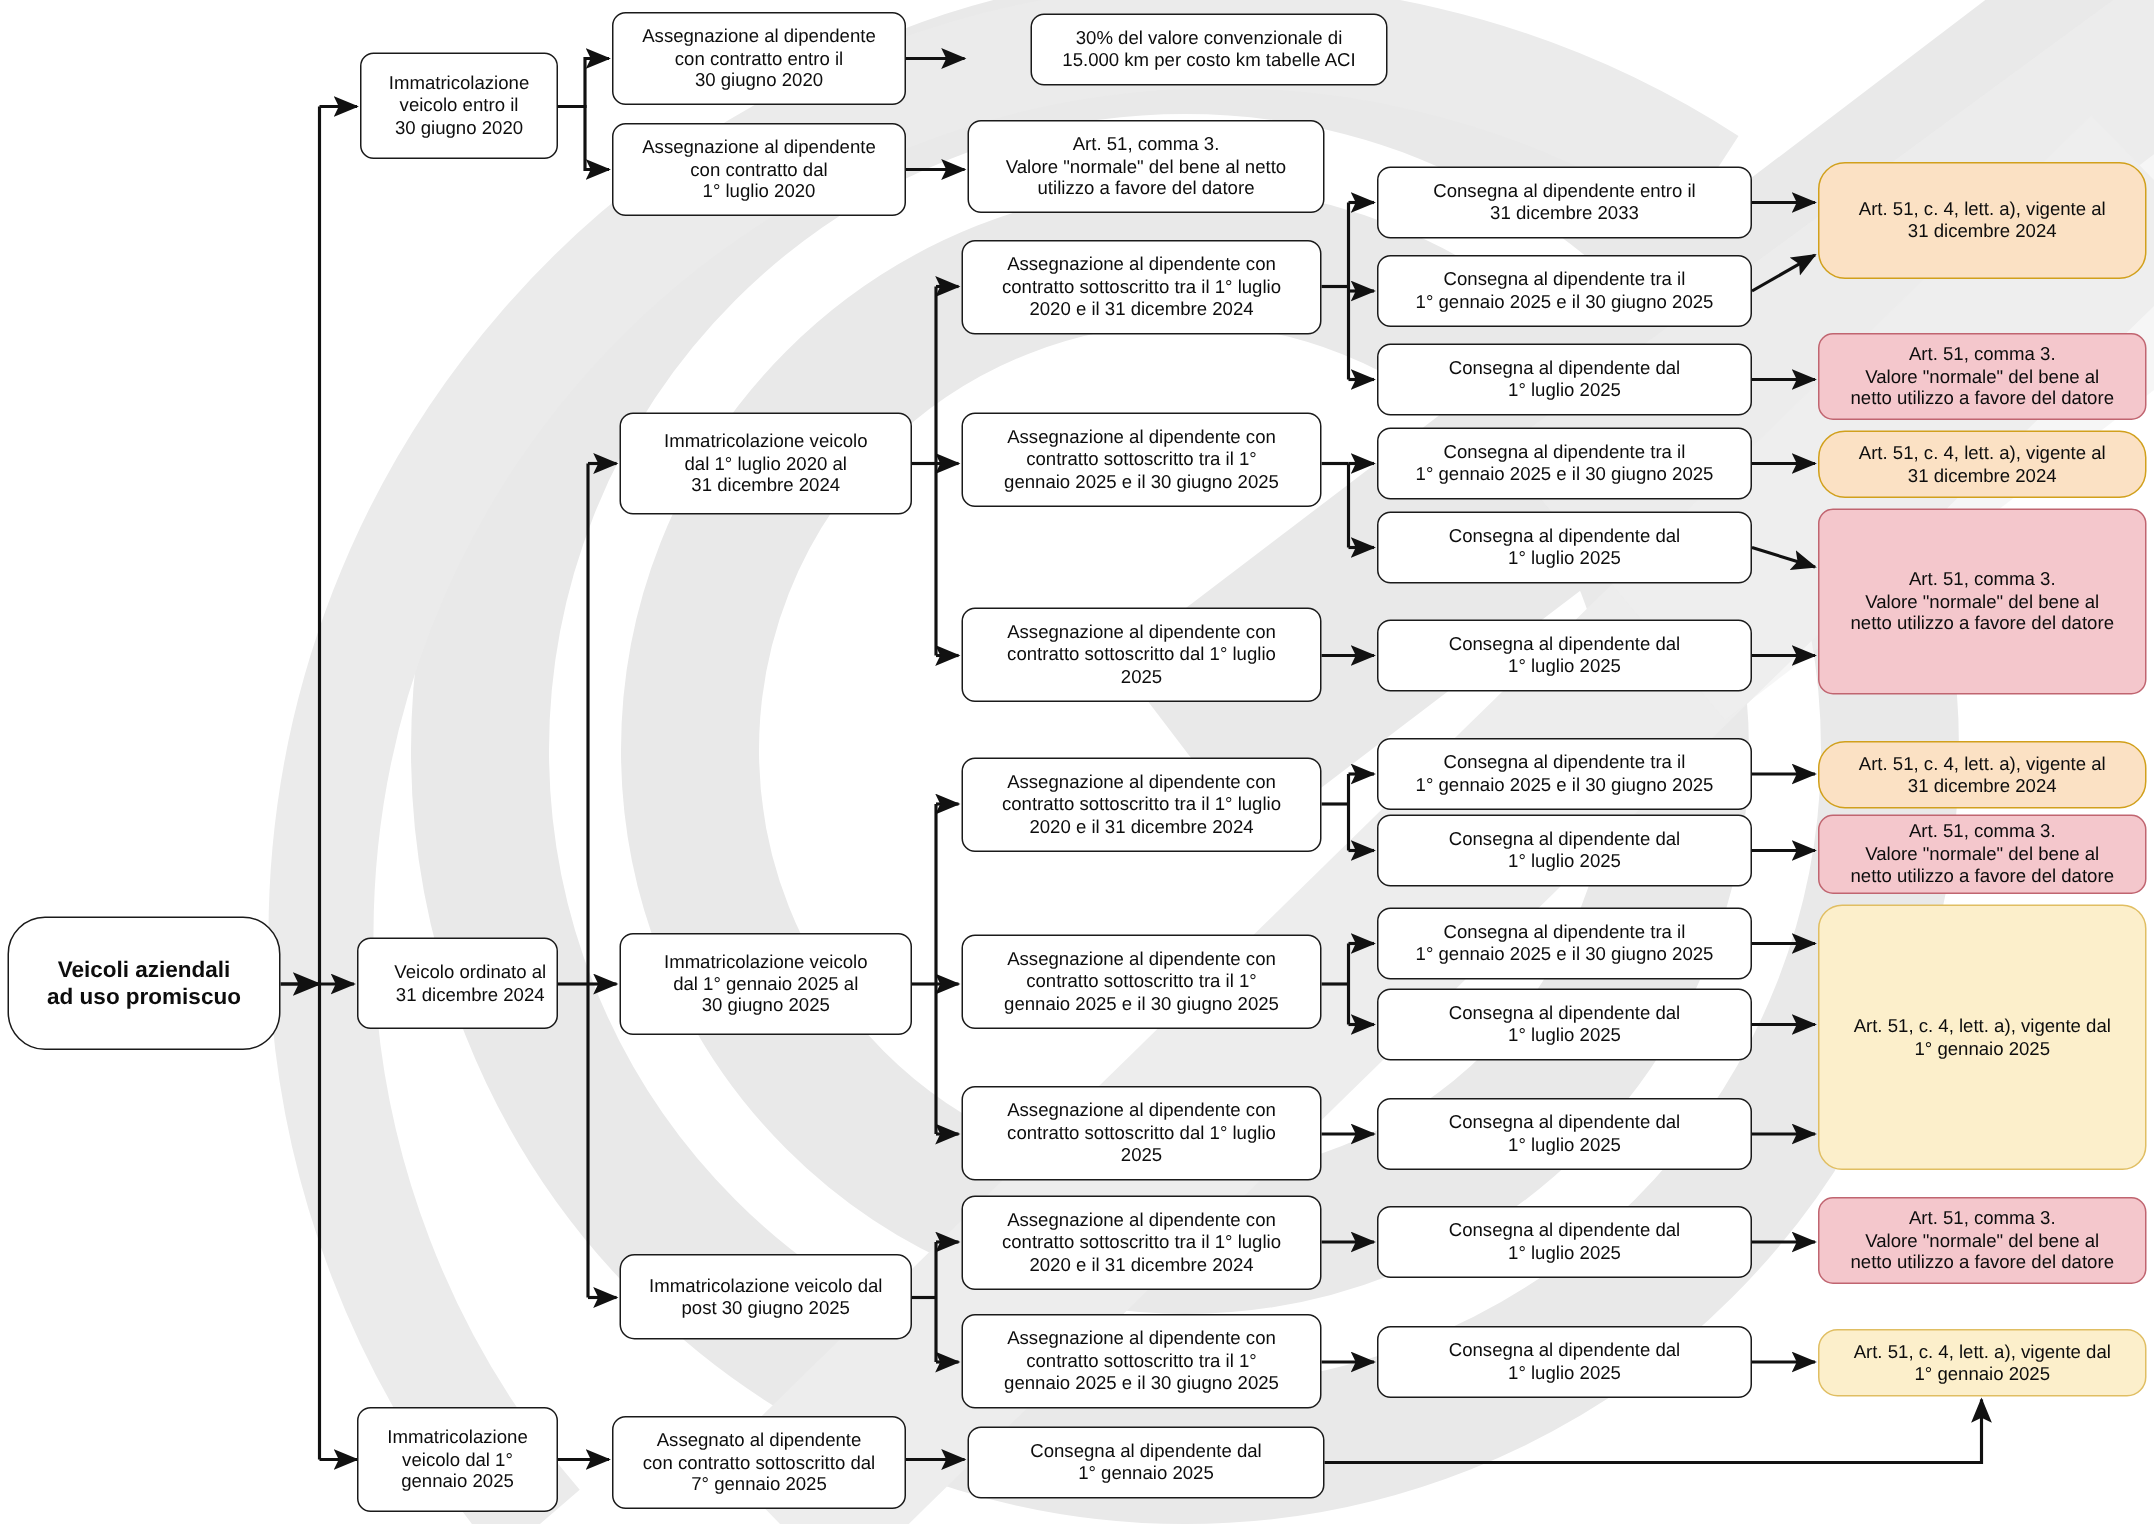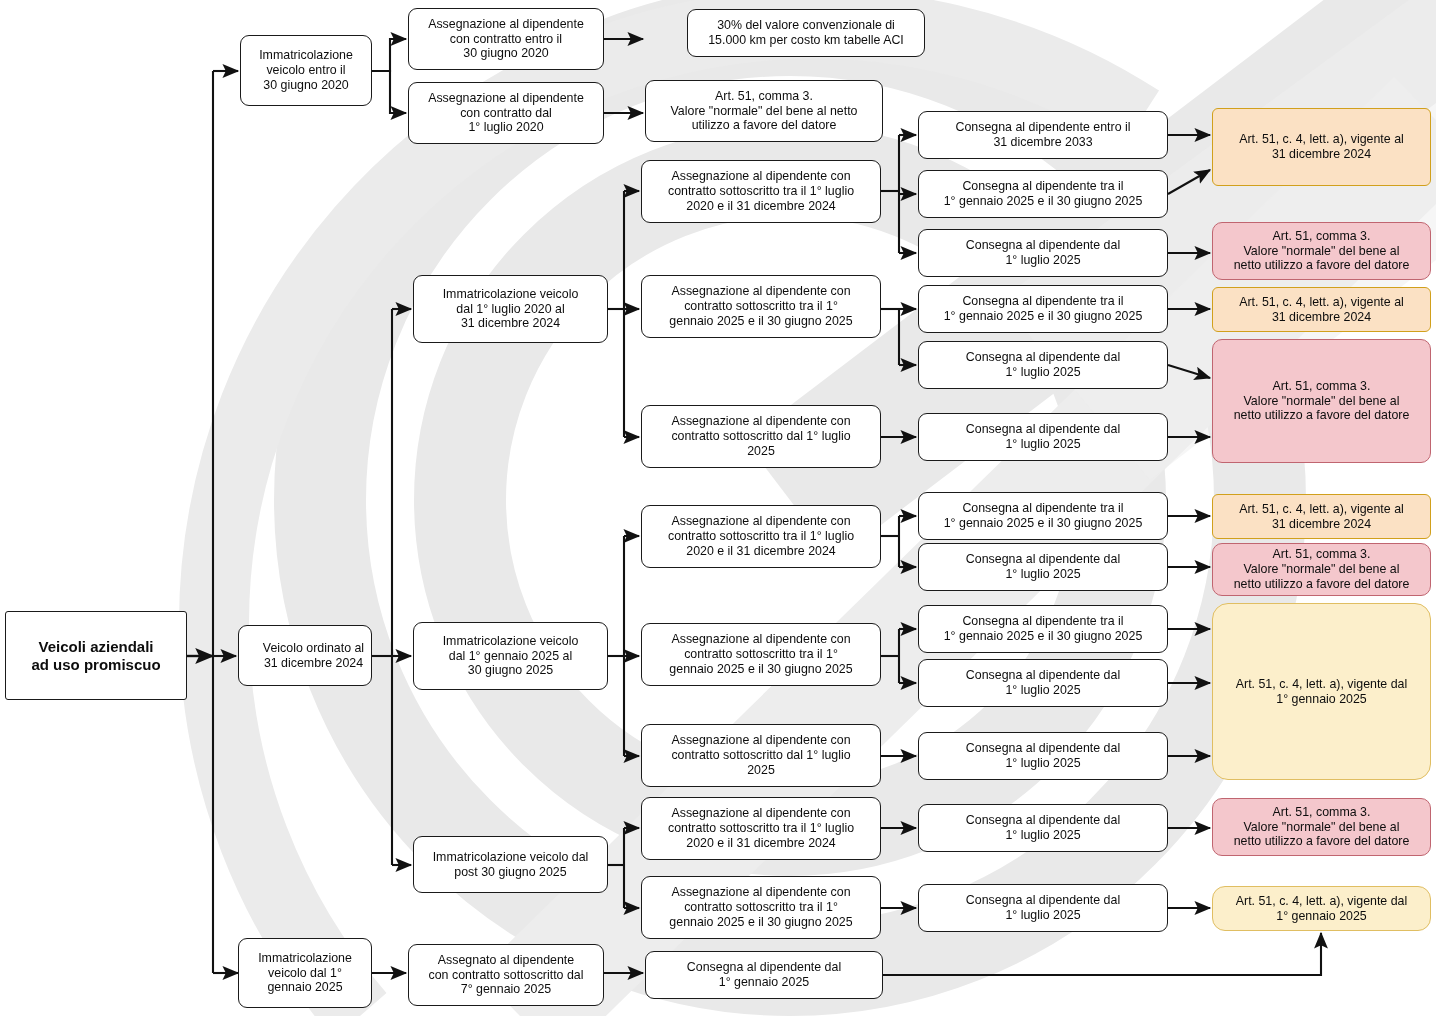--- a/index.html
+++ b/index.html
@@ -42,28 +42,28 @@
     color:#0d0d0d;
     font-size:12.4px;
     line-height:1.19;
     padding:3px 5px;
     z-index:2;
     white-space:pre-line;
   }
   .node.root{
     font-weight:bold;
     font-size:15px;
-    border-radius:3px;
+    border-radius:25px;
     border-width:1.8px;
   }
   .node.orange{
     background:#FBE1C4;
     border-color:#D1A01C;
     border-width:1.8px;
-    border-radius:6px;
+    border-radius:18px;
   }
   .node.pink{
     background:#F4C7CC;
     border-color:#C06570;
     border-width:1.6px;
     border-radius:10px;
   }
   .node.yellow{
     background:#FCEFCB;
     border-color:#E0BE62;
@@ -251,21 +251,21 @@
 15.000 km per costo km tabelle ACI</div>
     <div class="node " style="left: 645px; top: 80px; width: 238px; height: 62px;">Art. 51, comma 3.
 Valore "normale" del bene al netto
 utilizzo a favore del datore</div>
     <div class="node " style="left: 413px; top: 275px; width: 195px; height: 68px;">Immatricolazione veicolo
 dal  1° luglio 2020 al
 31 dicembre 2024</div>
     <div class="node " style="left: 413px; top: 622px; width: 195px; height: 68px;">Immatricolazione veicolo
 dal  1° gennaio 2025 al
 30 giugno 2025</div>
-    <div class="node " style="left: 413px; top: 836px; width: 195px; height: 57px;">Immatricolazione veicolo dal
+    <div class="node " style="left: 413px; top: 836px; width: 195px; height: 57px; border-radius: 10px;">Immatricolazione veicolo dal
 post 30 giugno 2025</div>
     <div class="node " style="left: 641px; top: 160px; width: 240px; height: 63px;">Assegnazione al dipendente con
 contratto sottoscritto tra il  1° luglio
 2020 e il 31 dicembre 2024</div>
     <div class="node " style="left: 641px; top: 275px; width: 240px; height: 63px;">Assegnazione al dipendente con
 contratto sottoscritto tra il  1°
 gennaio 2025 e il 30 giugno 2025</div>
     <div class="node " style="left: 641px; top: 405px; width: 240px; height: 63px;">Assegnazione al dipendente con
 contratto sottoscritto dal 1° luglio
 2025</div>

